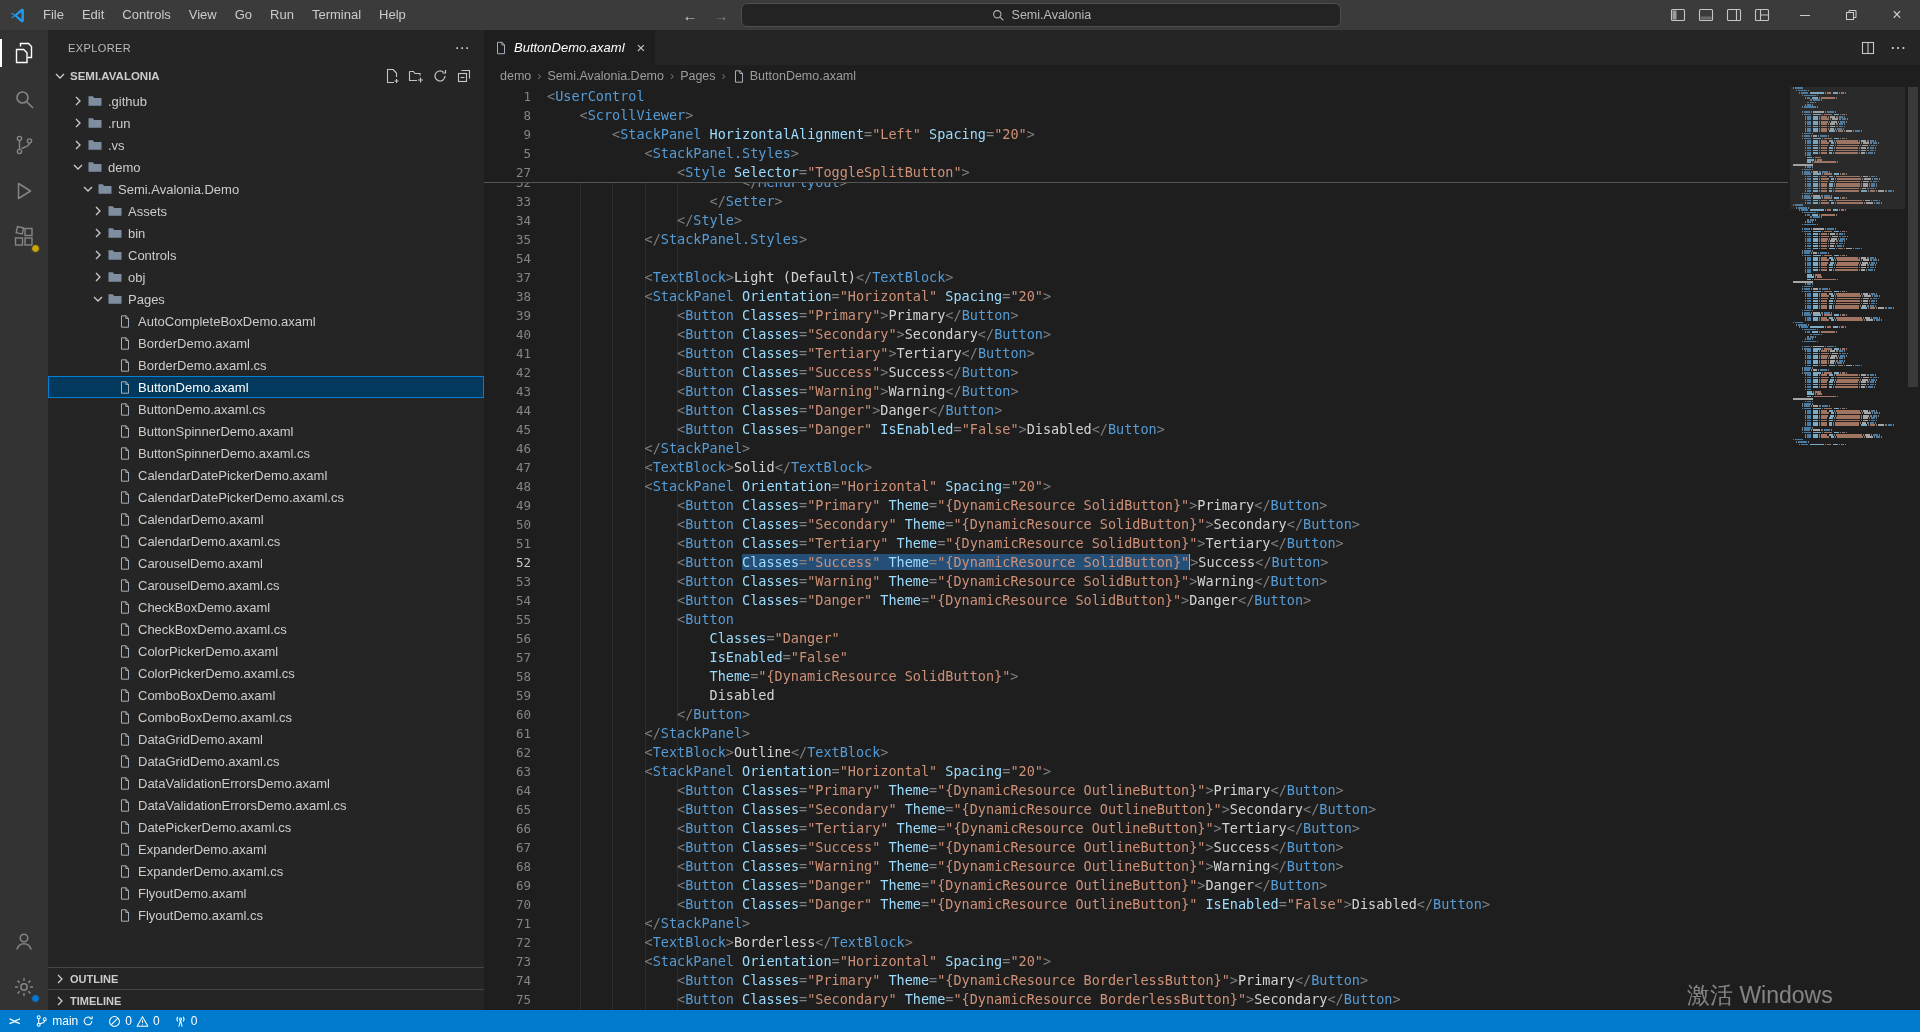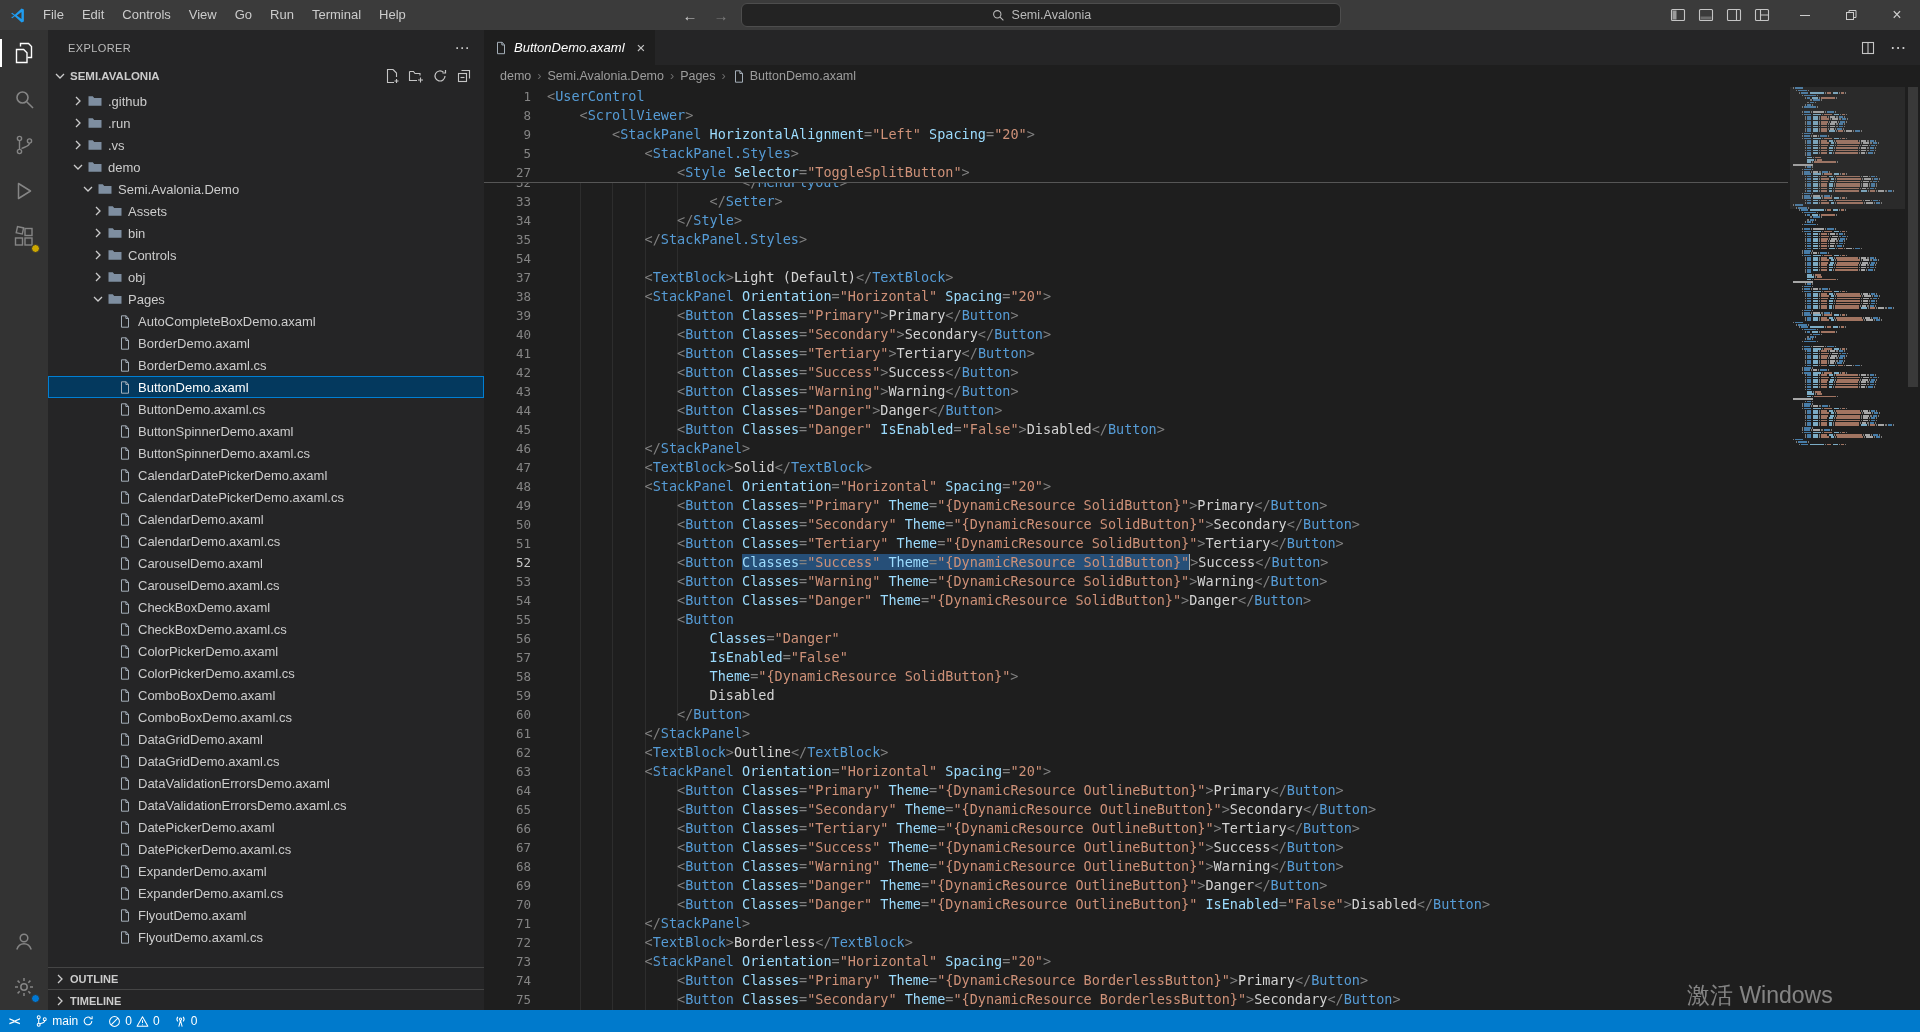--- a/index.html
+++ b/index.html
@@ -639,30 +639,20 @@
           <span class="tree-label">DataValidationErrorsDemo.axaml.cs</span>
         </div>
         <div class="tree-row" style="padding-left: 52px;">
           <span class="chev"></span>
           <span class="tree-icon">
             <svg width="14" height="15" viewBox="0 0 16 16">
               <path d="M4 1.5h5.2L12 4.3V14.5H4z" fill="none" stroke="#aab4be" stroke-width="1.1"></path>
               <path d="M9 1.5v3h3" fill="none" stroke="#aab4be" stroke-width="1.1"></path>
             </svg>
           </span>
-          <span class="tree-label">DatePickerDemo.axaml</span>
-        </div>
-        <div class="tree-row" style="padding-left: 52px;">
-          <span class="chev"></span>
-          <span class="tree-icon">
-            <svg width="14" height="15" viewBox="0 0 16 16">
-              <path d="M4 1.5h5.2L12 4.3V14.5H4z" fill="none" stroke="#aab4be" stroke-width="1.1"></path>
-              <path d="M9 1.5v3h3" fill="none" stroke="#aab4be" stroke-width="1.1"></path>
-            </svg>
-          </span>
           <span class="tree-label">DatePickerDemo.axaml.cs</span>
         </div>
         <div class="tree-row" style="padding-left: 52px;">
           <span class="chev"></span>
           <span class="tree-icon">
             <svg width="14" height="15" viewBox="0 0 16 16">
               <path d="M4 1.5h5.2L12 4.3V14.5H4z" fill="none" stroke="#aab4be" stroke-width="1.1"></path>
               <path d="M9 1.5v3h3" fill="none" stroke="#aab4be" stroke-width="1.1"></path>
             </svg>
           </span>

